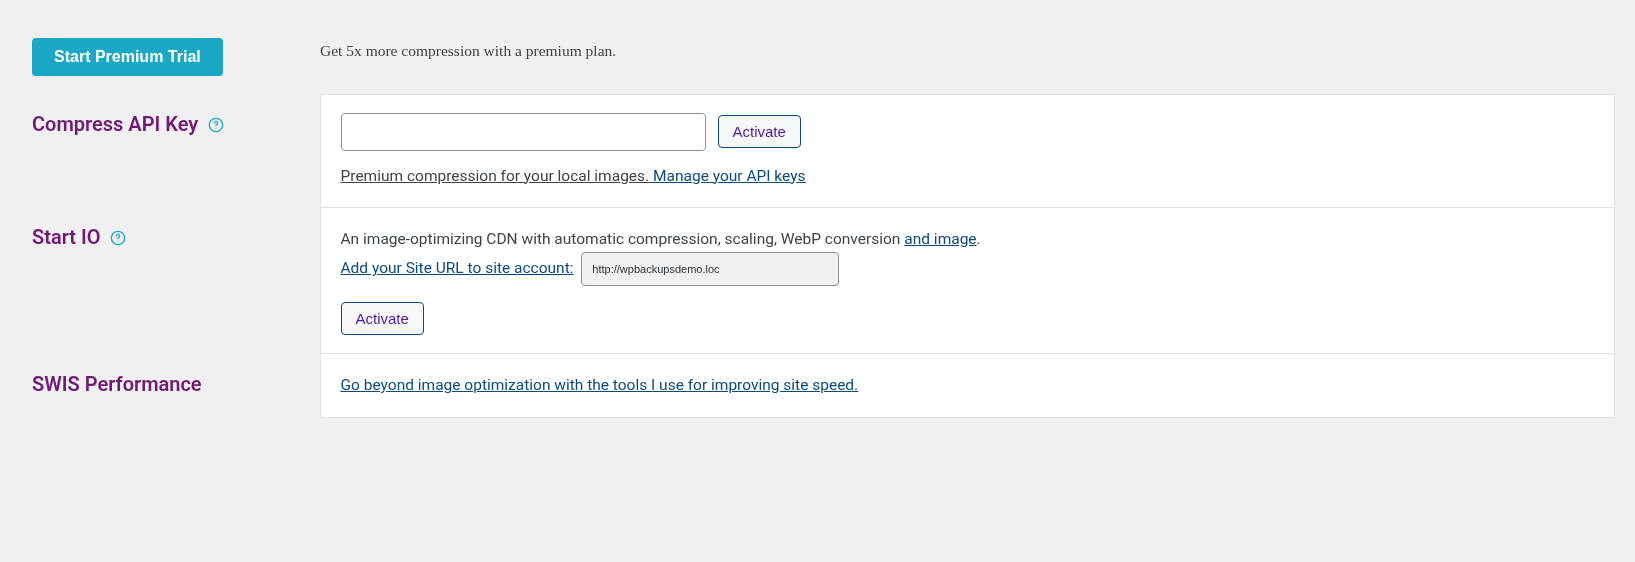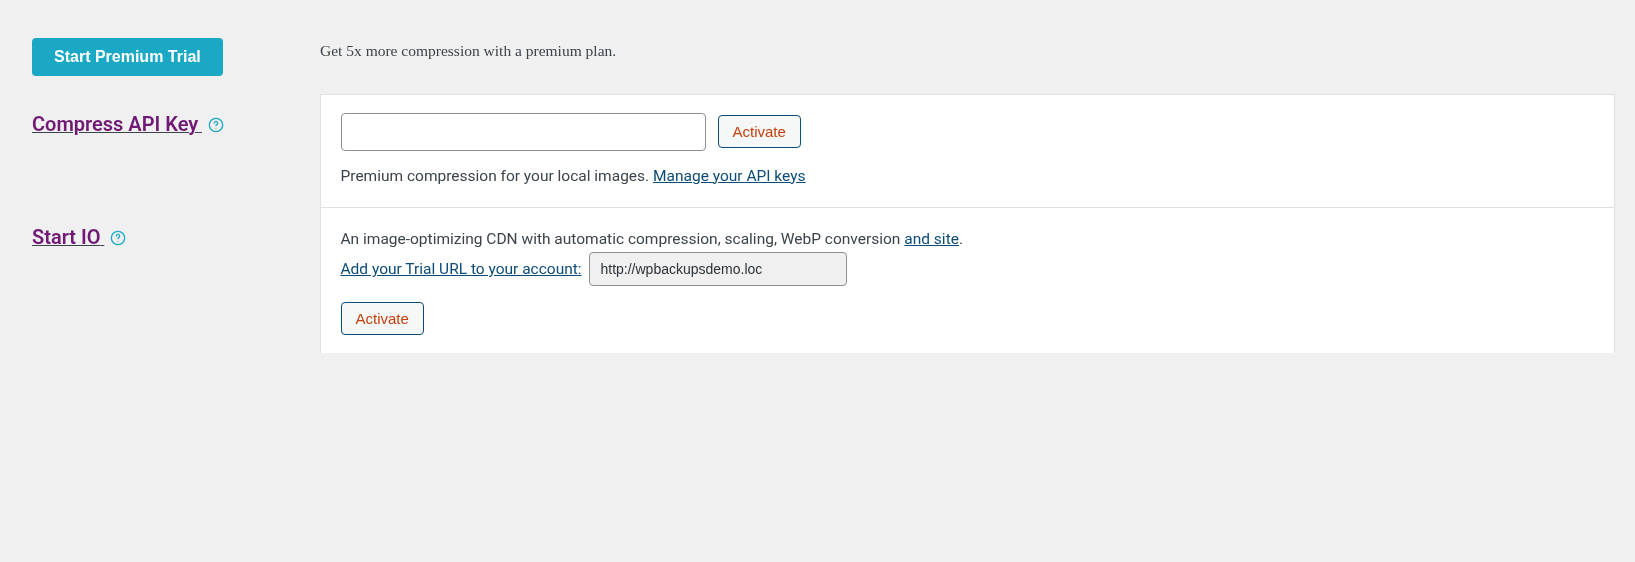--- a/index.html
+++ b/index.html
@@ -19,21 +19,20 @@
       border-collapse: collapse;
     }
     .settings-table tr {
       vertical-align: top;
     }
     .label-cell {
       width: 300px;
       padding: 18px 10px 18px 12px;
       vertical-align: top;
       text-align: left;
-      text-decoration: underline;
     }
     .label-text {
       color: #701a75;
       font-weight: 600;
       font-size: 20px;
     }
     .help-icon {
       display: inline-block;
       margin-left: 6px;
       color: #1ba8c4;
@@ -71,21 +70,21 @@
       color: #fff;
       border: none;
       padding: 10px 22px;
       border-radius: 4px;
       font-size: 16px;
       font-weight: 600;
       cursor: pointer;
     }
     .btn-secondary {
       background: #f6f7f7;
-      color: #c2410c;
+      color: #4c1d95;
       border: 1px solid #0a4b78;
       padding: 7px 14px;
       border-radius: 4px;
       font-size: 15px;
       cursor: pointer;
       vertical-align: top;
     }
     .text-input {
       border: 1px solid #8c8f94;
       border-radius: 4px;
@@ -93,35 +92,36 @@
       font-size: 15px;
       width: 365px;
       height: 38px;
       vertical-align: top;
       margin-right: 6px;
     }
     .readonly-input {
       border: 1px solid #8c8f94;
       border-radius: 4px;
       padding: 5px 10px;
-      font-size: 14px;
+      font-size: 11px;
       background: #f0f0f1;
       color: #2c3338;
       height: 34px;
       width: 258px;
       vertical-align: baseline;
       margin-left: 4px;
     }
     .text-link {
       color: #0a4b78;
       text-decoration: underline;
       cursor: pointer;
     }
     .desc-line {
       margin-top: 12px;
+      text-decoration: underline;
     }
     .input-row {
       display: flex;
       align-items: center;
       gap: 6px;
     }
     .activate-row {
       margin-top: 16px;
     }
   </style>
@@ -168,27 +168,35 @@
         <span class="help-icon">
           <svg viewBox="0 0 24 24" fill="none" stroke="#1ba8c4" stroke-width="2">
             <circle cx="12" cy="12" r="10"></circle>
             <path d="M9.5 9a2.5 2.5 0 1 1 3.5 2.3c-.8.4-1 1-1 1.7" stroke-linecap="round"></path>
             <circle cx="12" cy="17" r="0.8" fill="#1ba8c4" stroke="none"></circle>
           </svg>
         </span>
       </td>
       <td class="content-cell">
         <div>
-          <span>An image-optimizing CDN with automatic compression, scaling, WebP conversion </span><a class="text-link">and site</a><span>.</span>
+          <span>An image-optimizing CDN with automatic compression, scaling, WebP conversion </span><a class="text-link">and image</a><span>.</span>
         </div>
         <div>
-          <a class="text-link">Add your Trial URL to your account:</a>
+          <a class="text-link">Add your Site URL to site account:</a>
           <input type="text" class="readonly-input" readonly="" value="http://wpbackupsdemo.loc" style="">
         </div>
         <div class="activate-row">
           <button class="btn-secondary">Activate</button>
         </div>
       </td>
     </tr>
 
+    <tr class="row-swis">
+      <td class="label-cell">
+        <span class="label-text">SWIS Performance</span>
+      </td>
+      <td class="content-cell">
+        <a class="text-link">Go beyond image optimization with the tools I use for improving site speed.</a>
+      </td>
+    </tr>
 
   </tbody>
 </table>
 
 </body></html>

